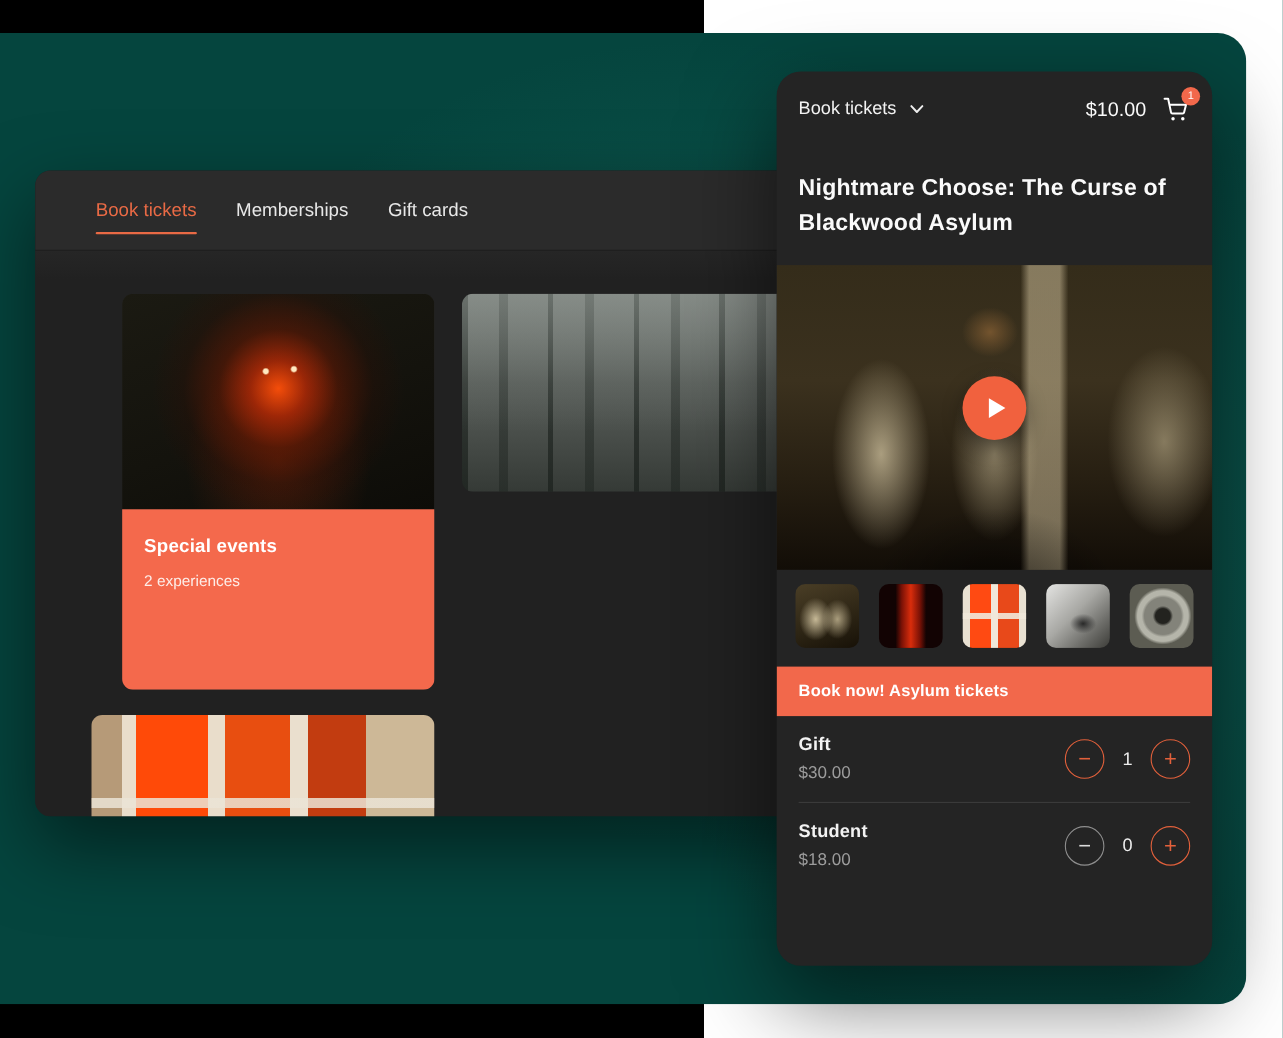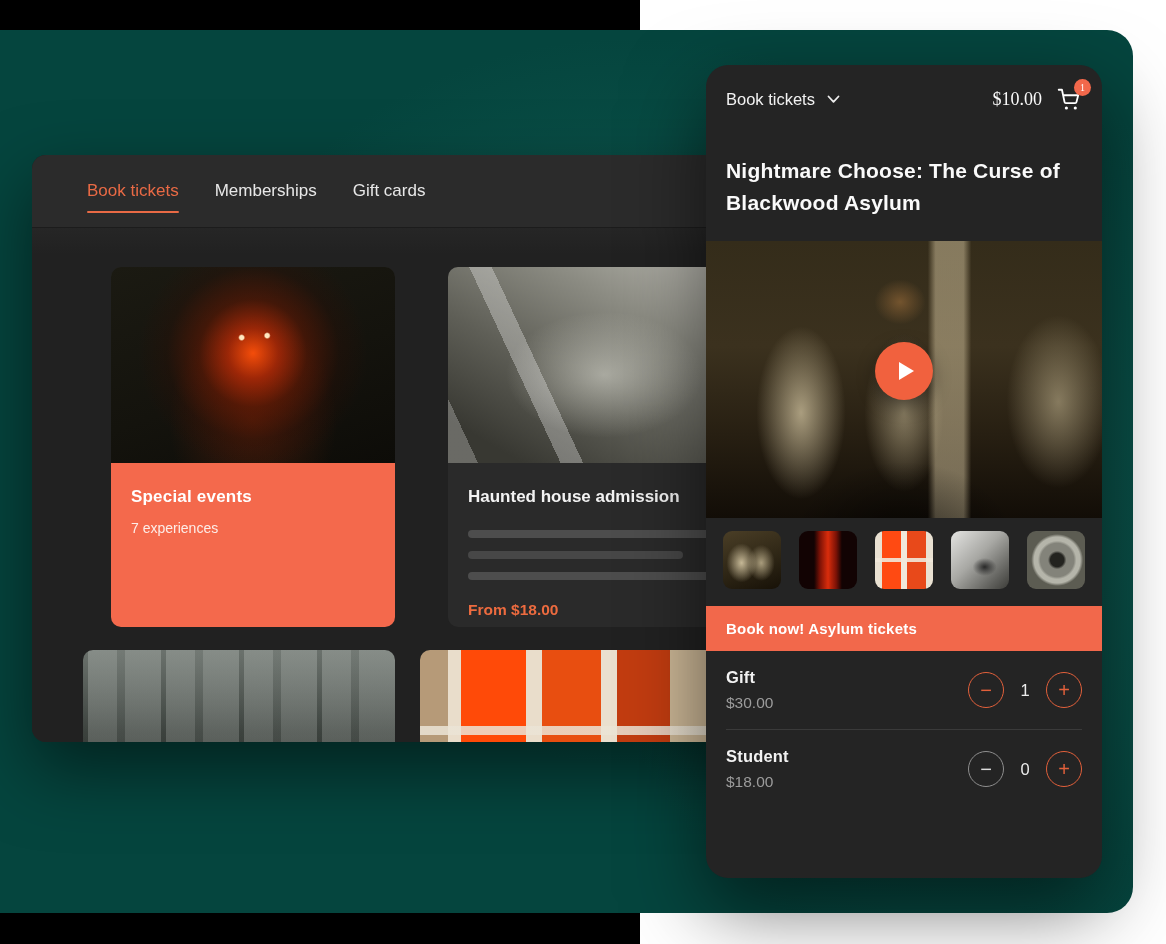--- a/index.html
+++ b/index.html
@@ -85,21 +85,21 @@
 
   
   .mobile-panel {
     position:absolute; left:706px; top:65px; width:396px; height:813px;
     background:#242424; border-radius:22px; overflow:hidden;
     box-shadow:0 30px 80px rgba(0,0,0,0.55);
   }
   .m-header { height:68px; padding:0 20px; display:flex; align-items:center; justify-content:space-between; }
   .m-nav { display:flex; align-items:center; gap:12px; cursor:pointer; }
   .m-nav-label { font-size:16.5px; color:#F2F2F2; }
-  .m-cart-group { display:flex; align-items:center; gap:14px;font-family:Liberation Serif, serif; }
+  .m-cart-group { display:flex; align-items:center; gap:14px; }
   .m-total { font-size:18px; color:#FAFAFA; }
   .cart-wrap { position:relative; width:26px; height:26px; cursor:pointer; }
   .cart-badge {
     position:absolute; top:-7px; right:-9px; width:17px; height:17px; border-radius:50%;
     background:#F2684B; color:#fff; font-size:10px; display:flex; align-items:center; justify-content:center;
   }
   .m-title { padding:22px 20px 22px; font-size:21px; line-height:32px; font-weight:700; color:#FAFAFA; letter-spacing:0.2px; }
 
   .m-video {
     position:relative; height:277px;
@@ -172,34 +172,24 @@
       <div class="tab">Memberships</div>
       <div class="tab">Gift cards</div>
     </nav>
 
     <div class="panel-content">
 
       <div class="card card-tall">
         <div class="img img-pumpkin"></div>
         <div class="special-body">
           <div class="special-title">Special events</div>
-          <div class="special-sub">7 experiences</div>
+          <div class="special-sub">2 experiences</div>
         </div>
       </div>
 
-      <div class="card card-tall">
-        <div class="img img-staircase"></div>
-        <div class="haunted-body">
-          <div class="haunted-title">Haunted house admission</div>
-          <div class="skeleton s1"></div>
-          <div class="skeleton s2"></div>
-          <div class="skeleton s3"></div>
-          <div class="haunted-price">From $18.00</div>
-        </div>
-      </div>
 
       <div class="card card-img-only img-forest"></div>
       <div class="card card-img-only img-window"></div>
 
     </div>
   </section>
 
   <section class="mobile-panel">
 
     <header class="m-header">

